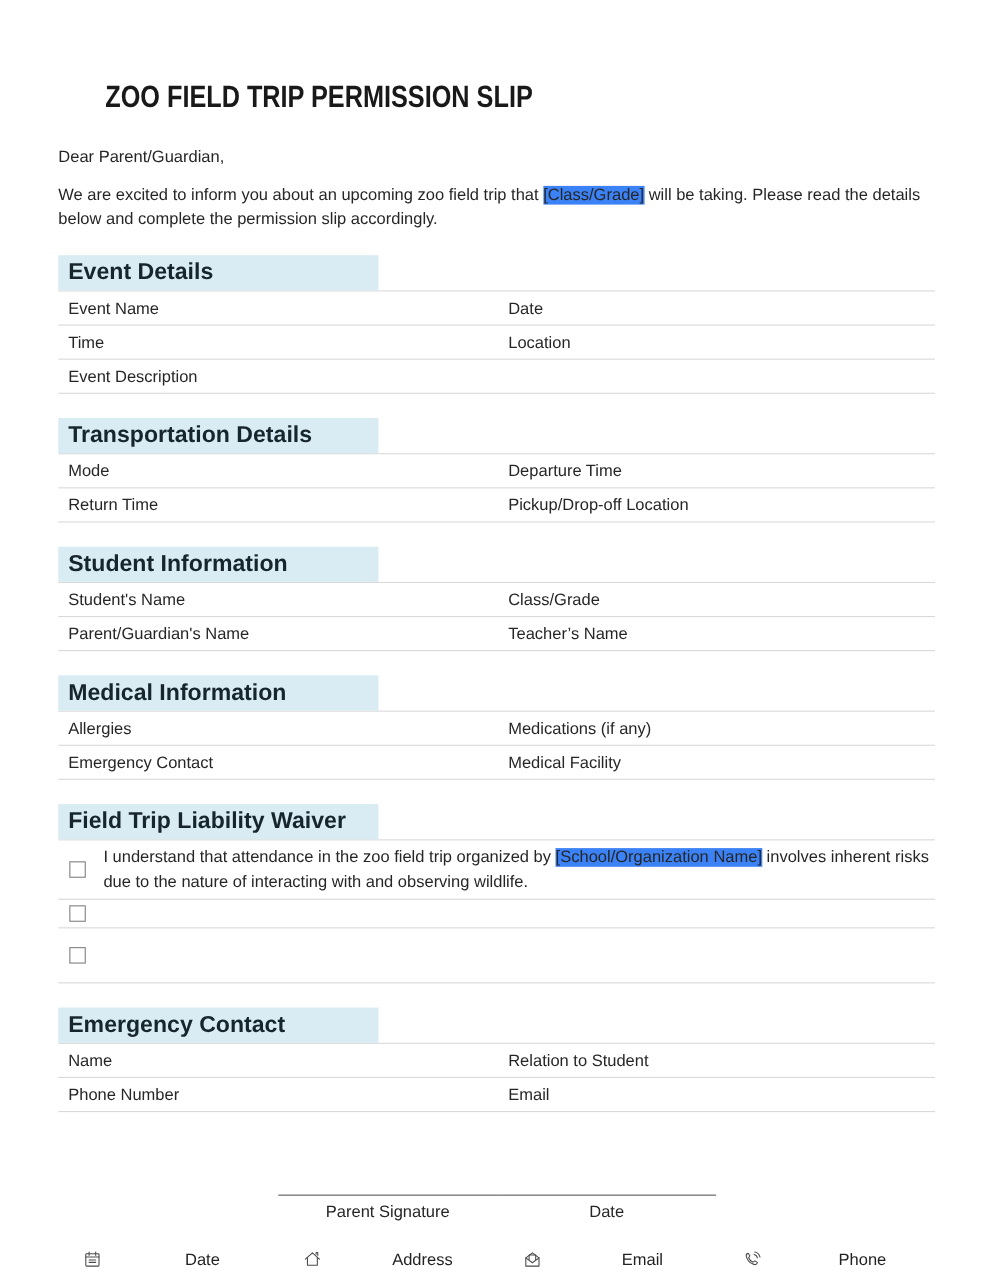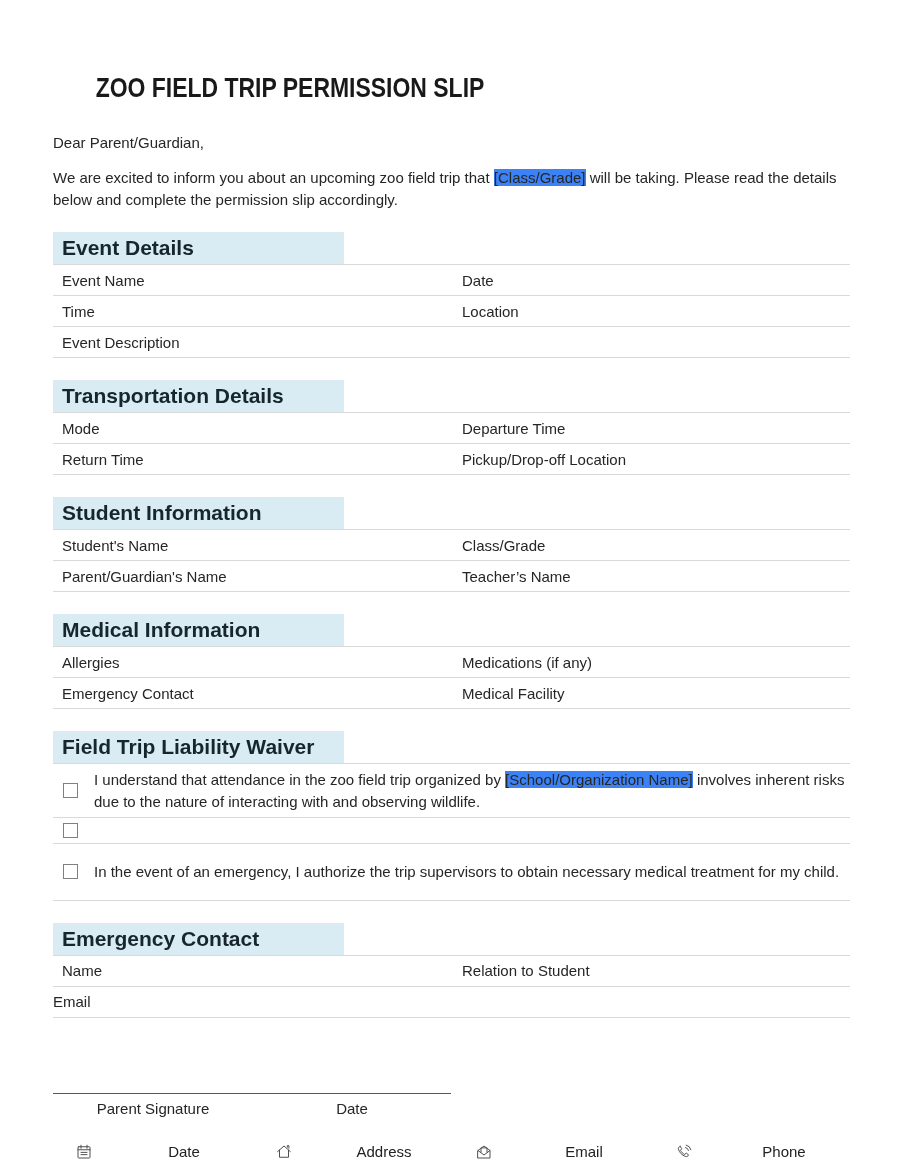--- a/index.html
+++ b/index.html
@@ -42,21 +42,21 @@
     border-bottom:1px solid #d9d9d9;
     padding:5px 0;line-height:21.5px;
   }
   .waiver-row.single{padding:17px 0;}
   .checkbox{
     flex:0 0 13px;width:13px;height:13px;margin-left:10px;margin-right:16px;
     border:1px solid #808080;background:#fff;
   }
   .waiver-text{flex:1;padding-right:2px;}
   
-  .sig-area{display:flex;justify-content:flex-start;margin-top:75px;}
+  .sig-area{display:flex;justify-content:center;margin-top:75px;}
   .sig-block{width:200px;}
   .sig-block.right{width:198px;}
   .sig-line{border-bottom:1px solid #595959;height:0;}
   .sig-label{text-align:center;padding-top:6px;color:#262626;}
   
   .footer{
     display:flex;width:800px;margin:26px 0 0 -19px;
   }
   .footer-cell{
     flex:0 0 100px;display:flex;justify-content:center;align-items:center;
@@ -144,33 +144,33 @@
     </div>
     <div class="waiver-row">
       <div class="checkbox"></div>
       <div class="waiver-text"><span>I understand that attendance in the zoo field trip organized by </span><span class="hl">[School/Organization Name]</span><span> involves inherent risks due to the nature of interacting with and observing wildlife.</span></div>
     </div>
     <div class="waiver-row">
       <div class="checkbox"></div>
     </div>
     <div class="waiver-row single">
       <div class="checkbox"></div>
-      <div class="waiver-text"><span>In the event of an emergency, I authorize the trip supervisors to obtain necessary medical treatment for my child.</span></div>
     </div>
   </div>
 
   <div class="section">
     <div class="bar-row">
       <div class="bar">Emergency Contact</div>
     </div>
     <div class="row">
       <div class="cell-left">Name</div>
       <div class="cell-right">Relation to Student</div>
     </div>
     <div class="row">
+      <div class="cell-left">Phone Number</div>
       <div class="cell-right">Email</div>
     </div>
   </div>
 
   <div class="sig-area">
     <div class="sig-block">
       <div class="sig-line"></div>
       <div class="sig-label">Parent Signature</div>
     </div>
     <div class="sig-block right">

